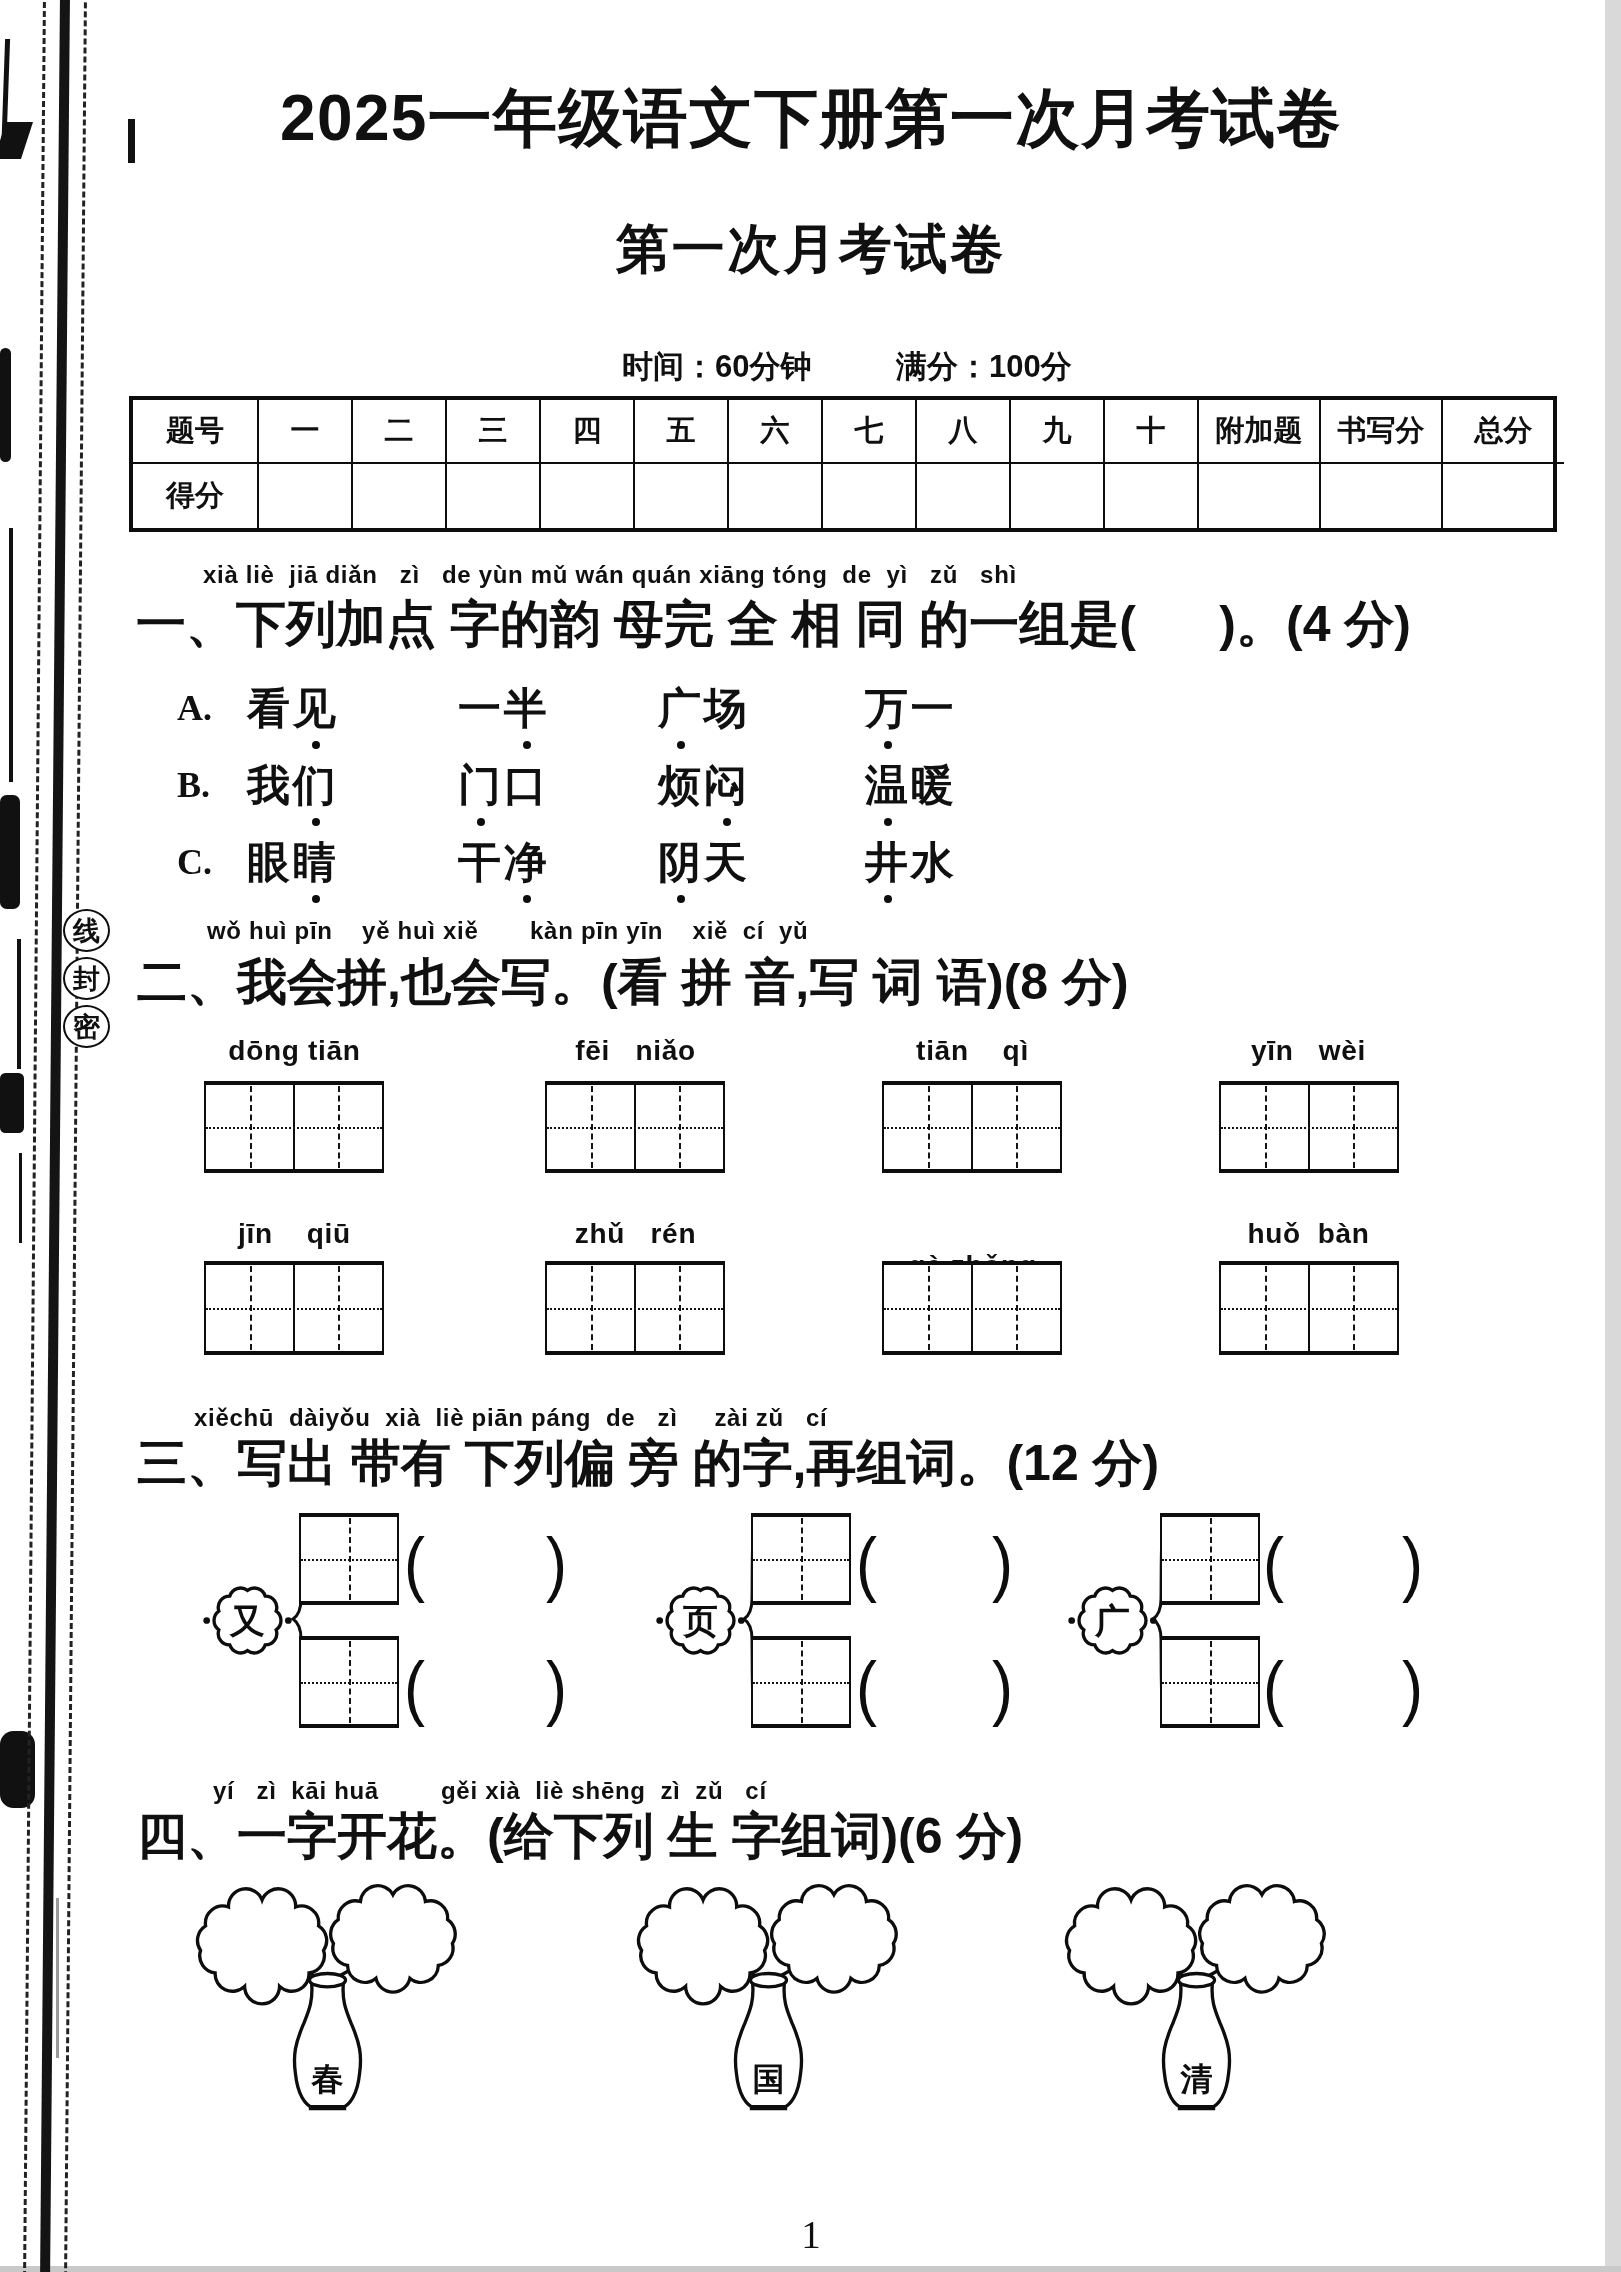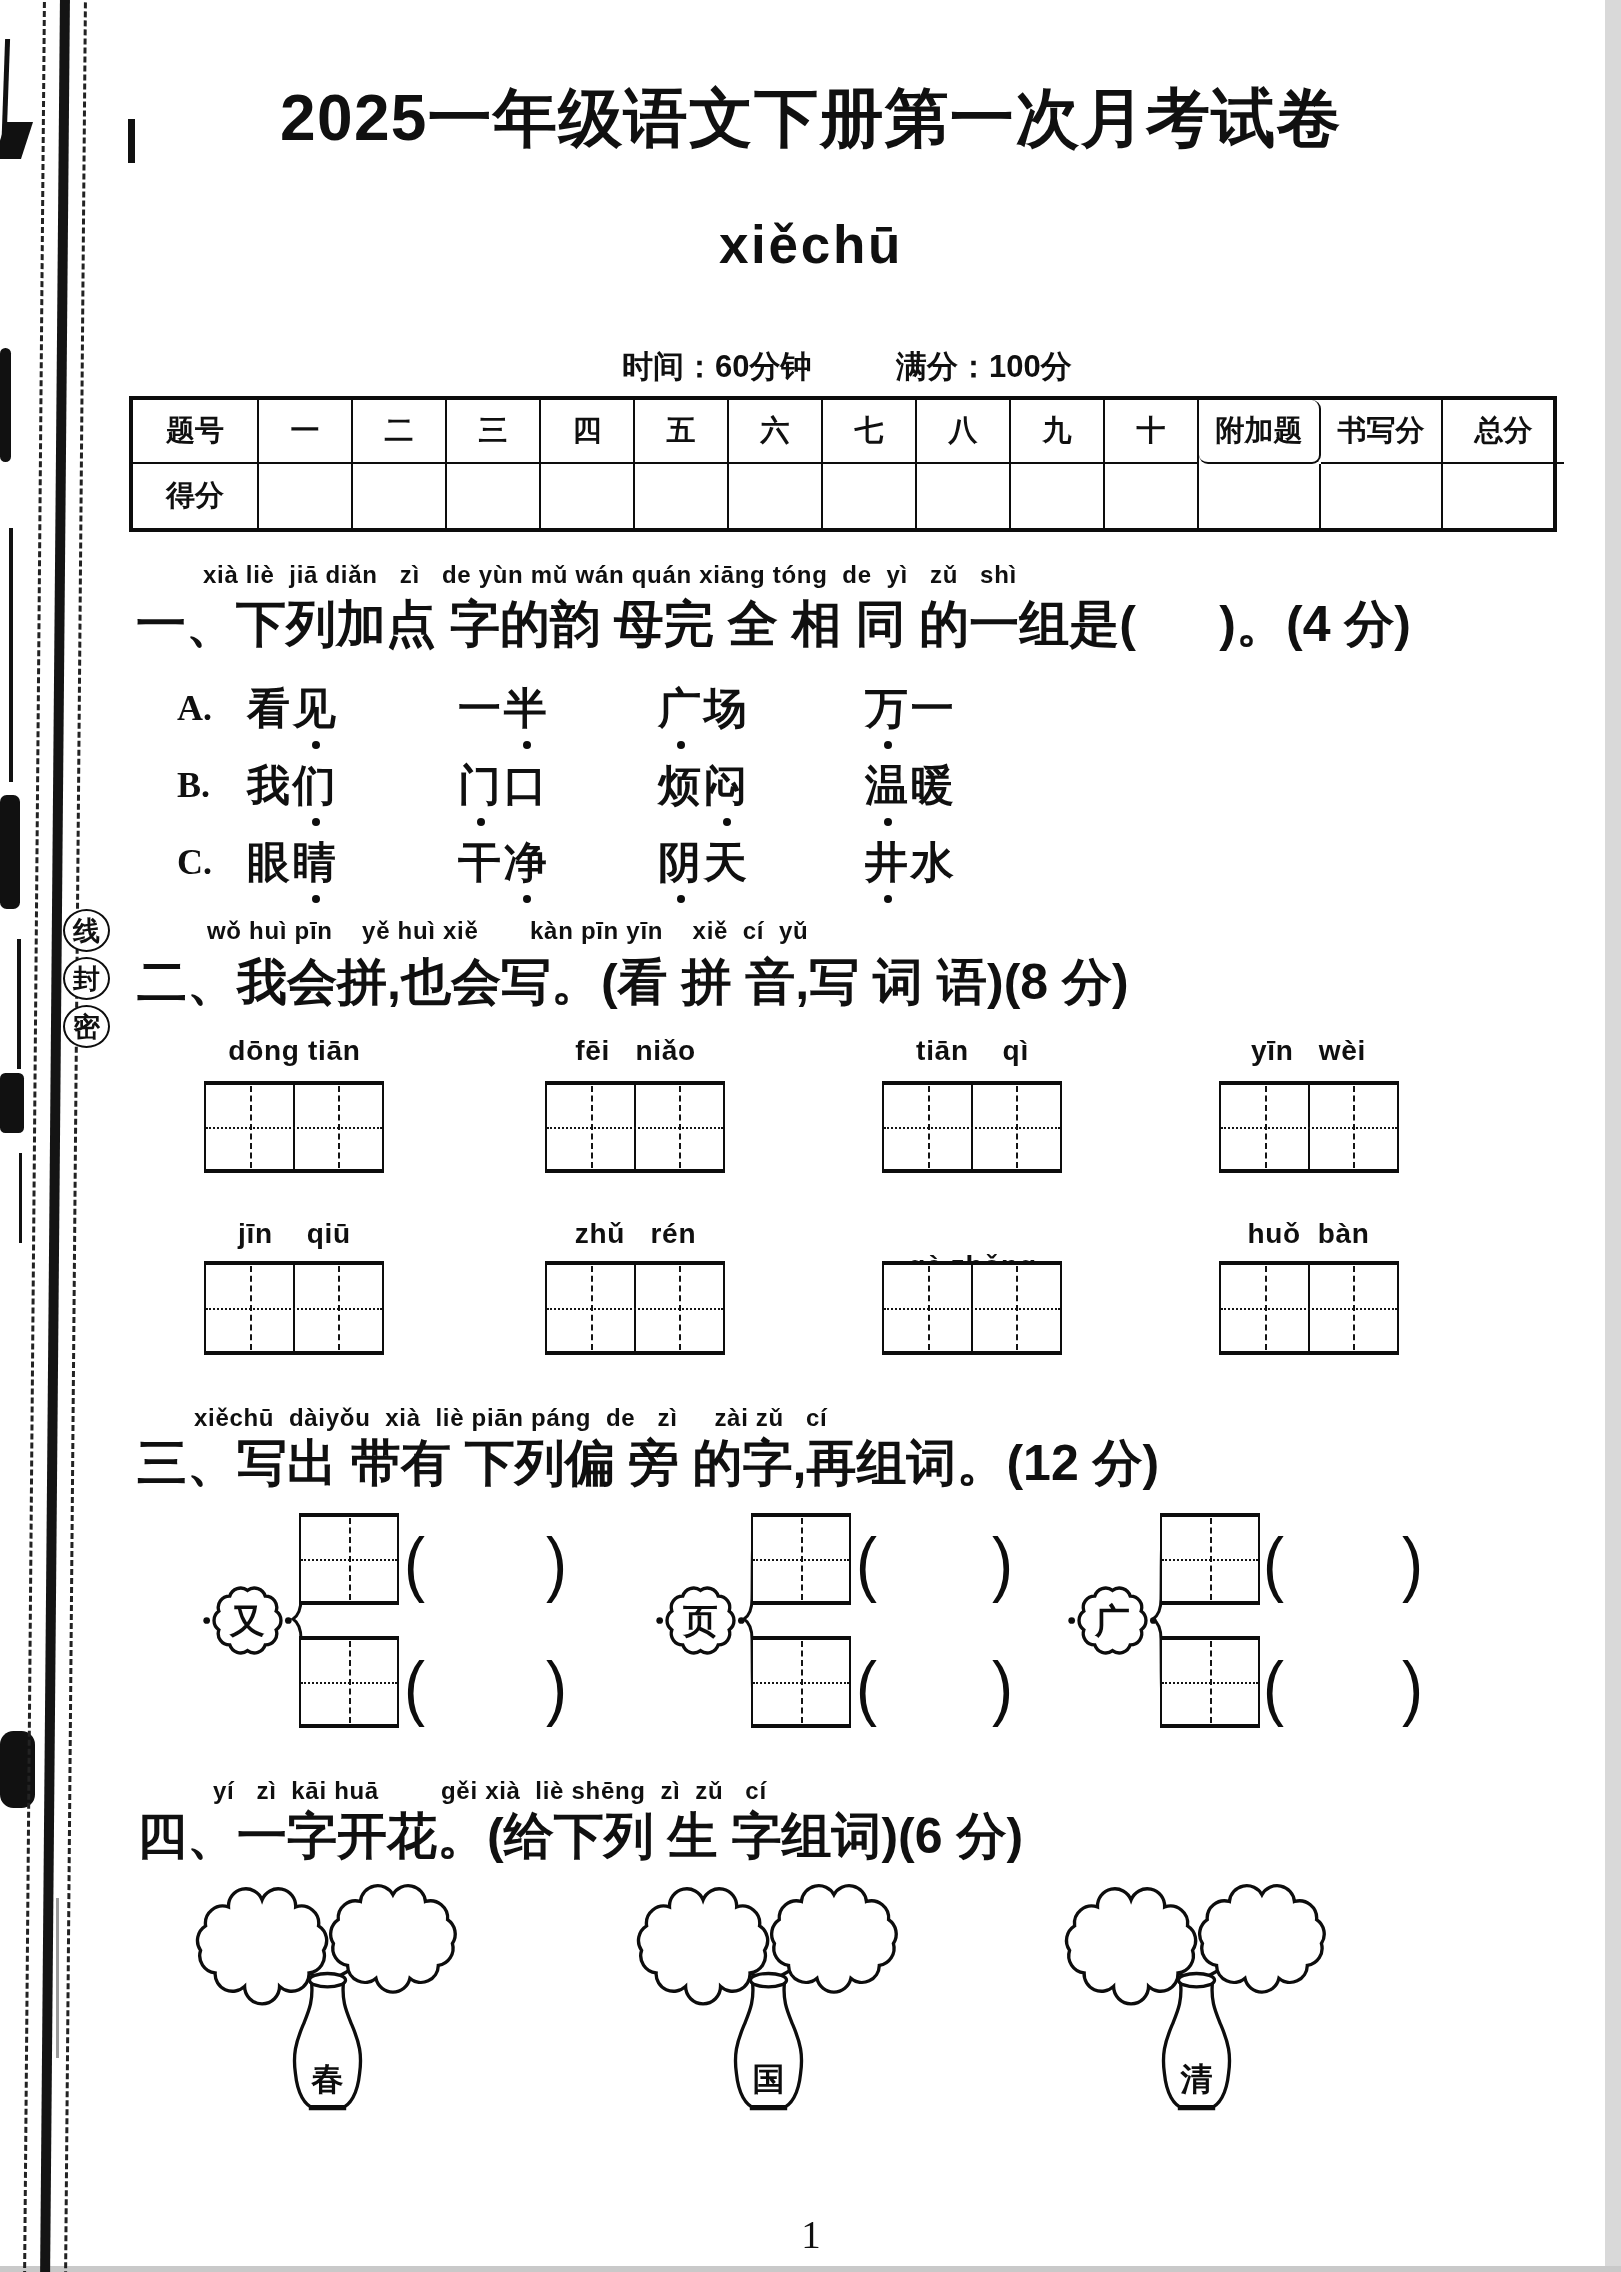--- a/index.html
+++ b/index.html
@@ -101,38 +101,38 @@
     <span>线</span>
   </div>
 <div class="seal-char" style="top:957px;">
     <span>封</span>
   </div>
 <div class="seal-char" style="top:1005px;">
     <span>密</span>
   </div>
 
 <div class="title">2025一年级语文下册第一次月考试卷</div>
-<div class="subtitle">xiěchū</div>
+<div class="subtitle">第一次月考试卷</div>
 <div class="timeitem" style="left:622px;">时间：60分钟</div>
 <div class="timeitem" style="left:896px;">满分：100分</div>
 
 <div class="score-table" id="scoreTable">
     <div class="row hdr">
       <div class="cell" style="width: 126px; flex: 0 0 auto;">题号</div>
       <div class="cell" style="width: 94px; flex: 0 0 auto;">一</div>
       <div class="cell" style="width: 94px; flex: 0 0 auto;">二</div>
       <div class="cell" style="width: 94px; flex: 0 0 auto;">三</div>
       <div class="cell" style="width: 94px; flex: 0 0 auto;">四</div>
       <div class="cell" style="width: 94px; flex: 0 0 auto;">五</div>
       <div class="cell" style="width: 94px; flex: 0 0 auto;">六</div>
       <div class="cell" style="width: 94px; flex: 0 0 auto;">七</div>
       <div class="cell" style="width: 94px; flex: 0 0 auto;">八</div>
       <div class="cell" style="width: 94px; flex: 0 0 auto;">九</div>
       <div class="cell" style="width: 94px; flex: 0 0 auto;">十</div>
-      <div class="cell" style="width: 122px; flex: 0 0 auto; border-radius: 9px;">附加题</div>
+      <div class="cell" style="width: 122px; flex: 0 0 auto;">附加题</div>
       <div class="cell" style="width: 122px; flex: 0 0 auto;">书写分</div>
       <div class="cell" style="width: 121px; flex: 0 0 auto;">总分</div>
     </div>
     <div class="row">
       <div class="cell" style="width: 126px; flex: 0 0 auto;">得分</div>
       <div class="cell" style="width: 94px; flex: 0 0 auto;"></div>
       <div class="cell" style="width: 94px; flex: 0 0 auto;"></div>
       <div class="cell" style="width: 94px; flex: 0 0 auto;"></div>
       <div class="cell" style="width: 94px; flex: 0 0 auto;"></div>
       <div class="cell" style="width: 94px; flex: 0 0 auto;"></div>

